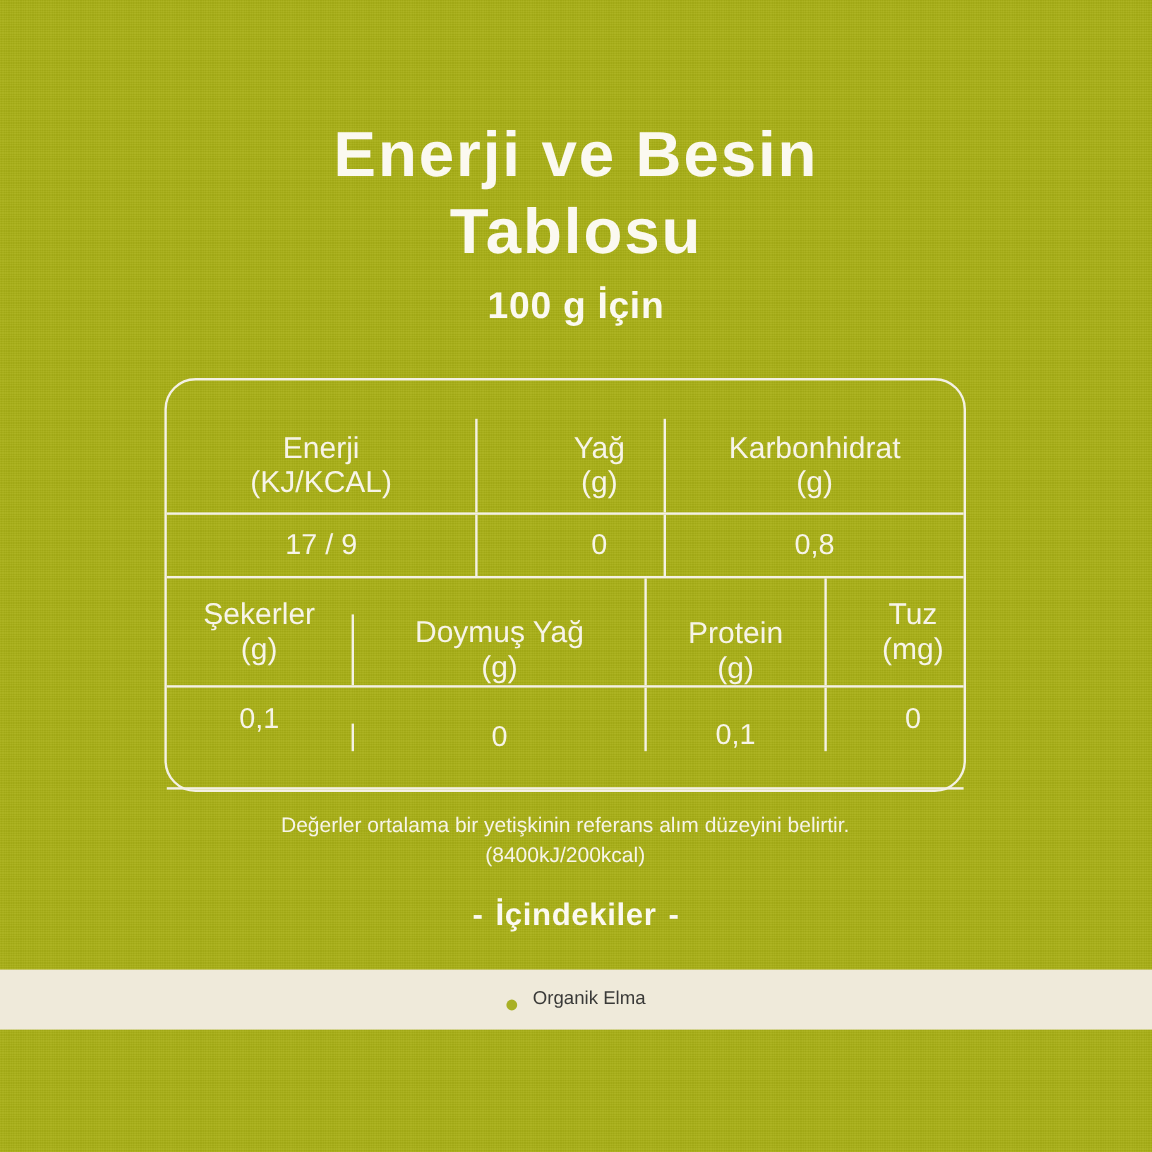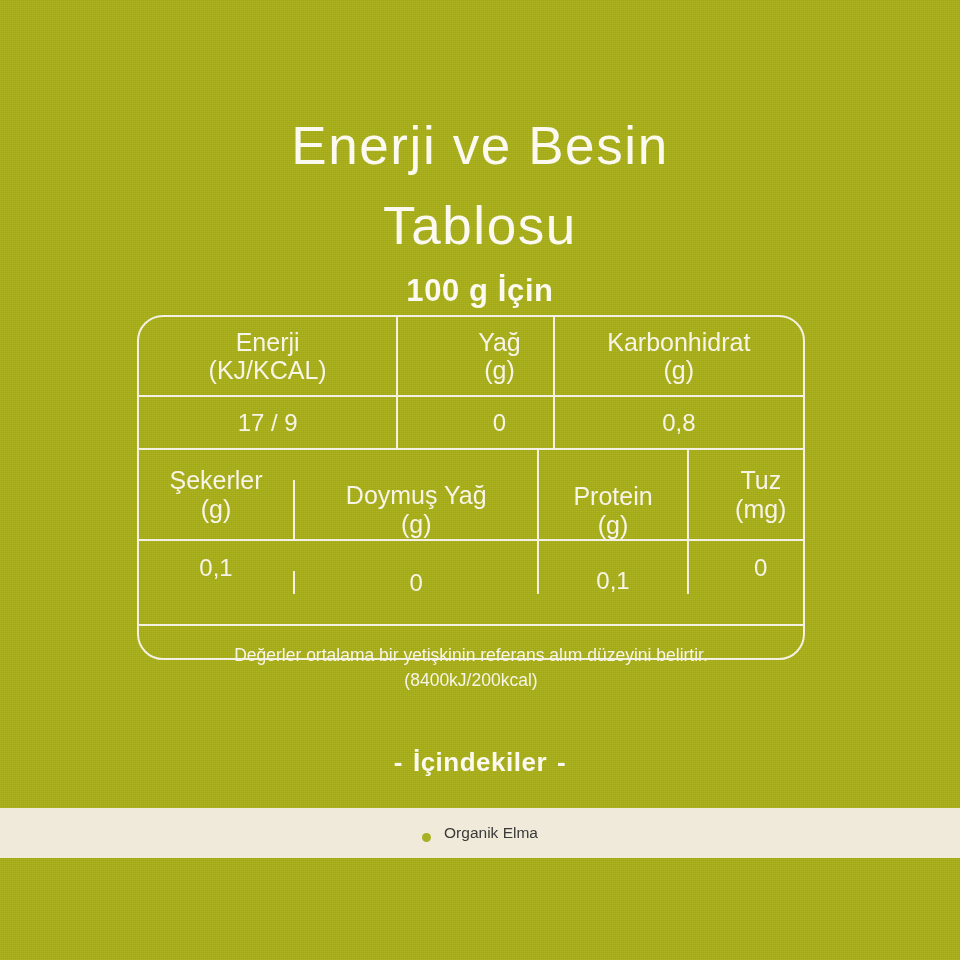--- a/index.html
+++ b/index.html
@@ -29,24 +29,24 @@
   .heading-block {
     position: absolute;
     left: 0;
     top: 98px;
     width: 960px;
     text-align: center;
   }
   .title {
     color: #FBF9F0;
     font-size: 53px;
-    font-weight: 400;
+    font-weight: 700;
     line-height: 1.20;
     letter-spacing: 1.6px;
-    margin: 16px;
+    margin: 0;
     padding: 0;
   }
   .subtitle {
     color: #FBF9F0;
     font-size: 31px;
     font-weight: 700;
     letter-spacing: 0.6px;
     margin: 12px 0 0 0;
   }
 
@@ -59,21 +59,21 @@
     height: 345px;
     border: 2px solid #F4F1E4;
     border-radius: 26px;
     box-sizing: border-box;
     color: #F7F4E8;
   }
 
   .tbl-section { position: relative; width: 100%; box-sizing: border-box; }
 
   
-  .sec1 { height: 131px; }
+  .sec1 { height: 131px; margin-top: 32px; }
   .sec1 .hdr-row { height: 78px; }
   .sec1 .val-row { height: 53px; border-top: 2px solid #F4F1E4; }
 
   
   .sec2 { height: 176px; border-top: 2px solid #F4F1E4; }
   .sec2 .hdr-row { height: 89px; }
   .sec2 .val-row { height: 55px; border-top: 2px solid #F4F1E4; }
 
   .row { display: flex; width: 100%; box-sizing: border-box; }
 

